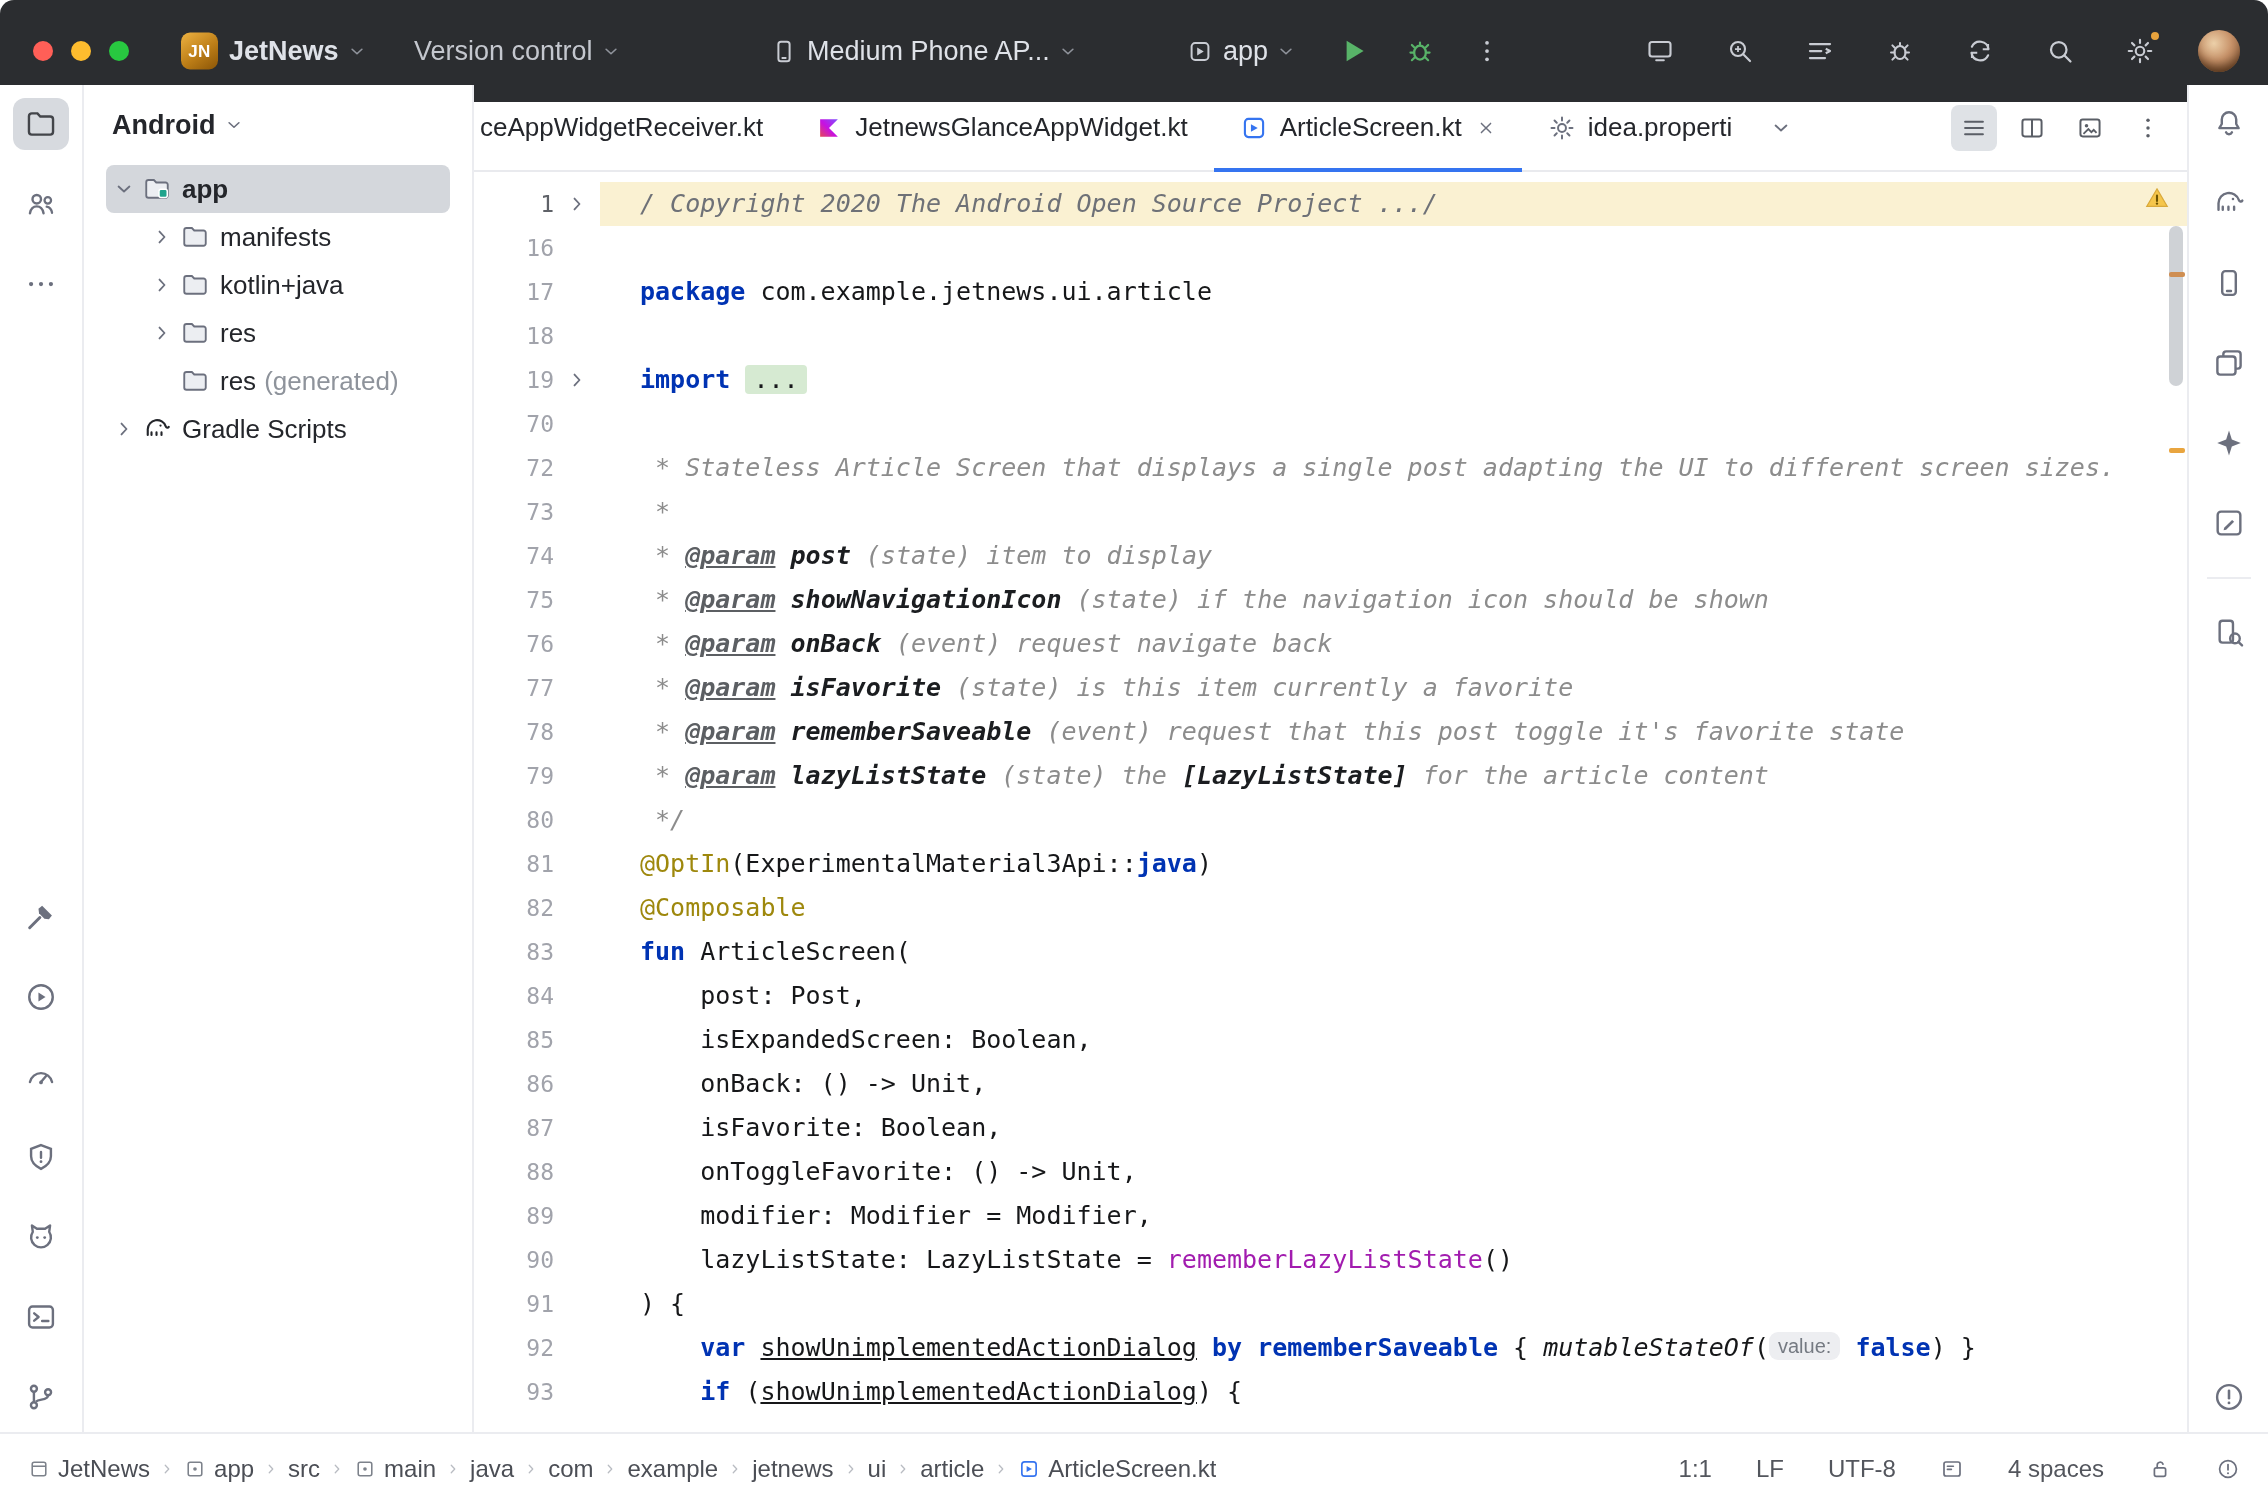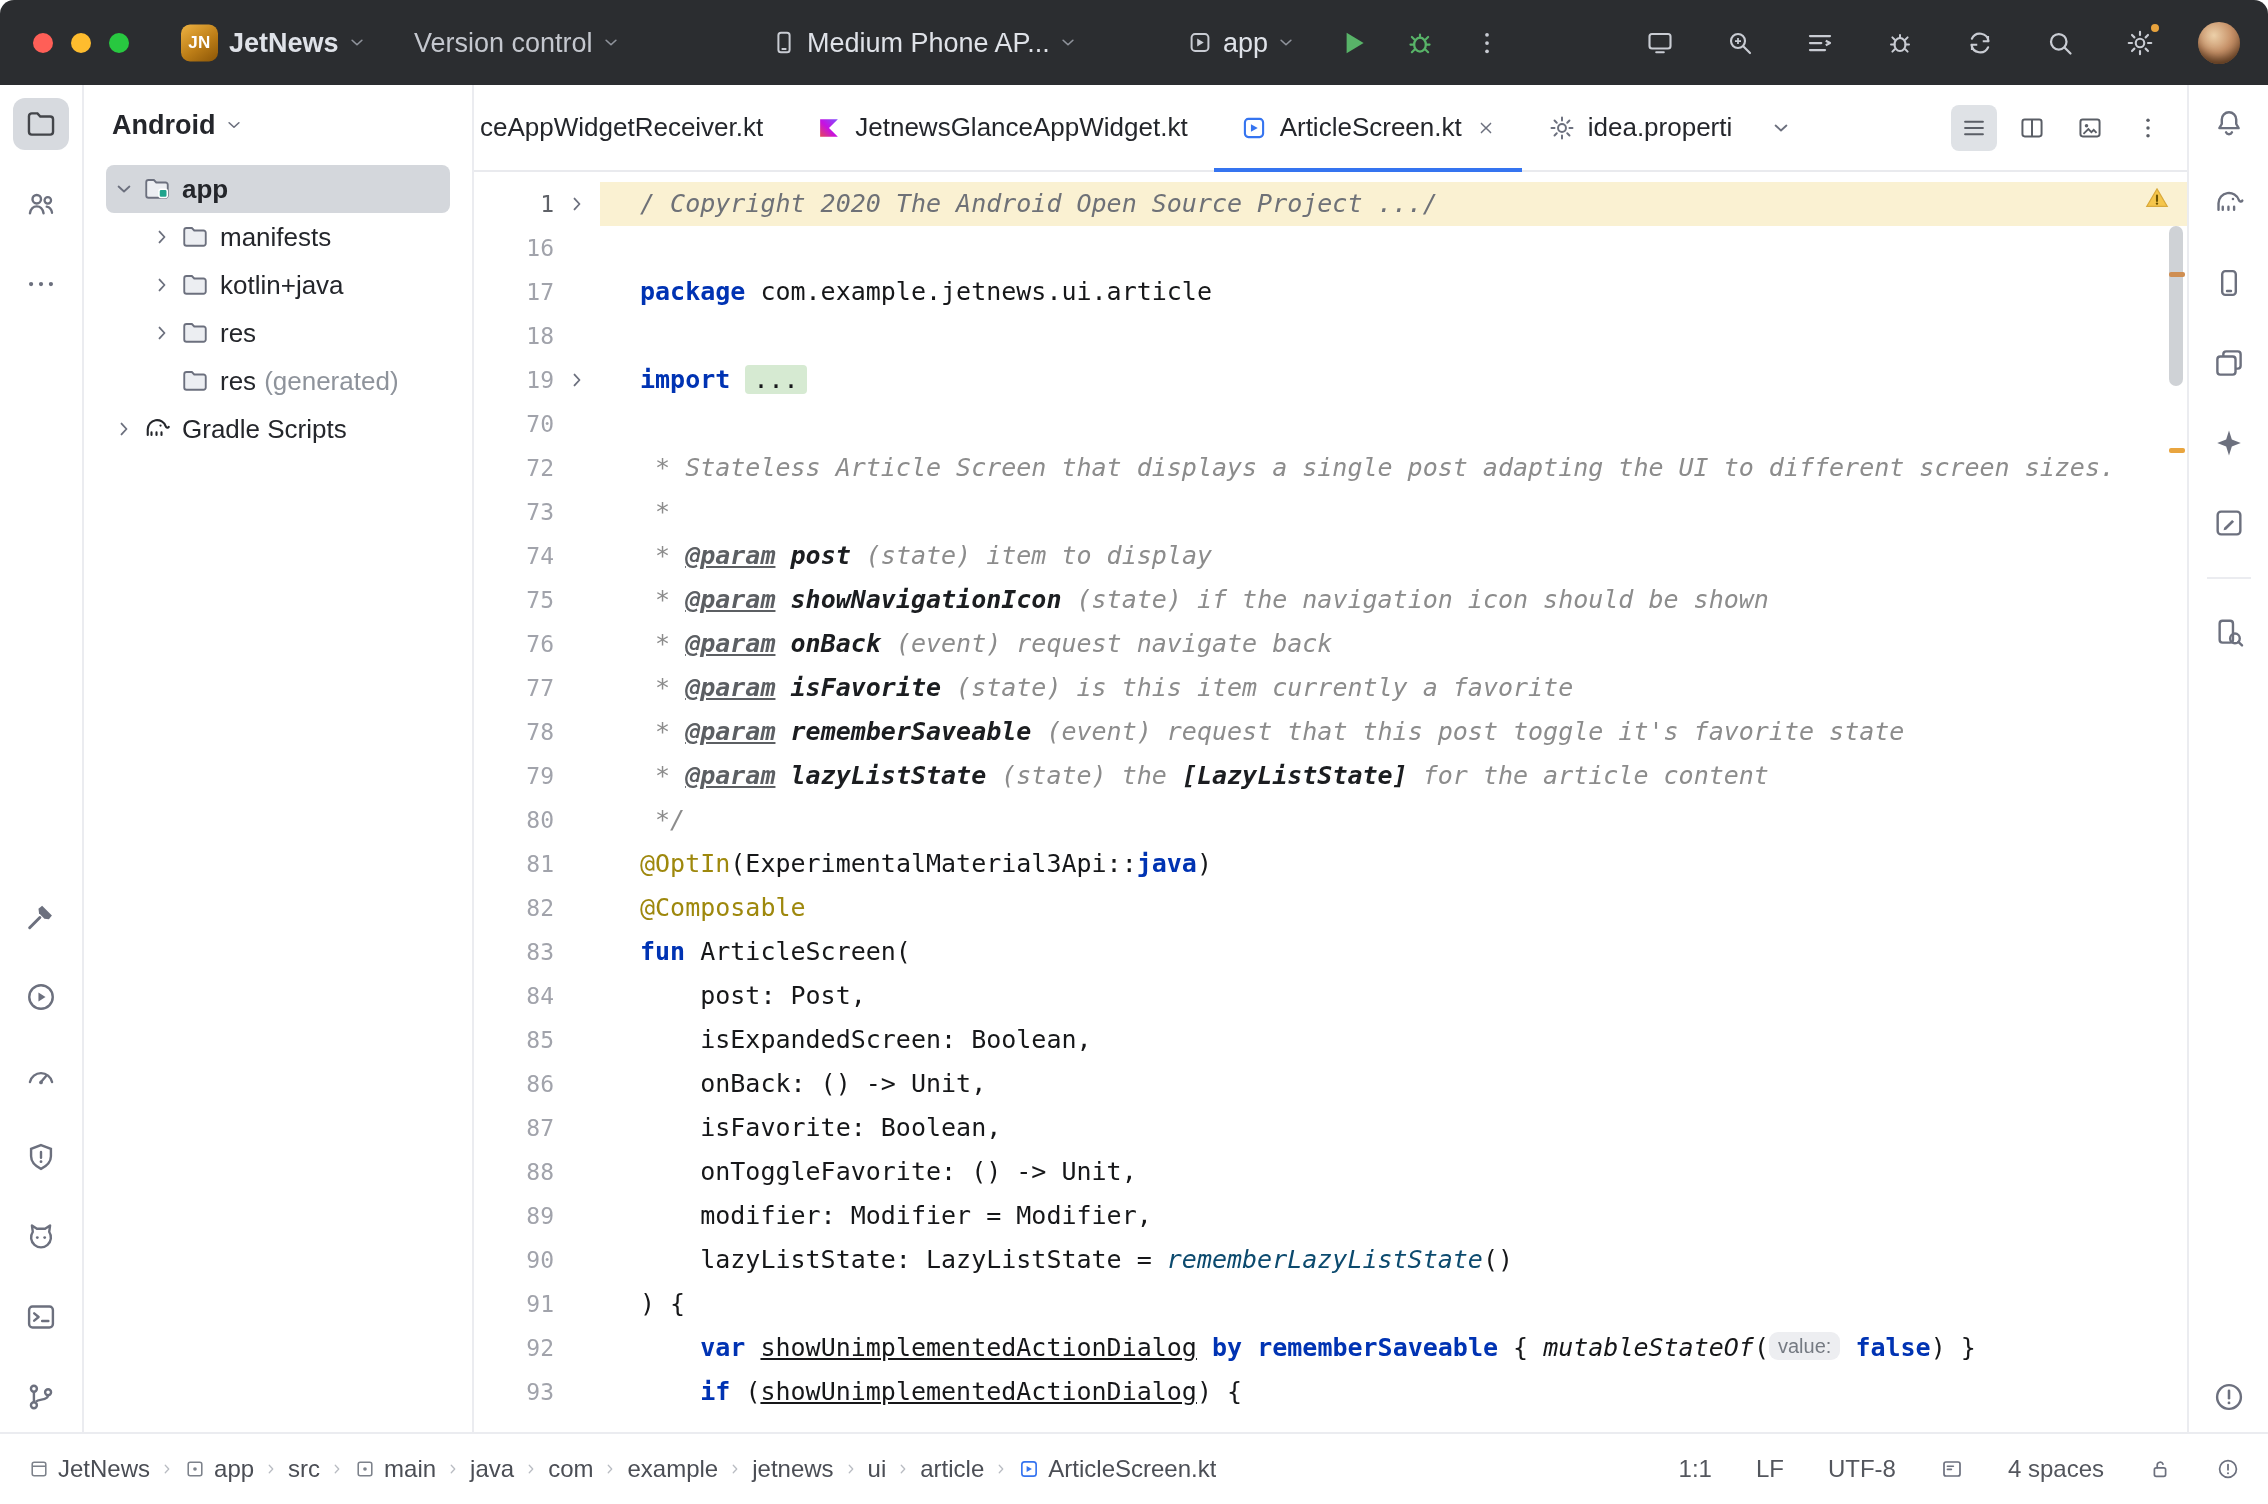--- a/index.html
+++ b/index.html
@@ -4,21 +4,21 @@
 <style>
 *{box-sizing:border-box;margin:0;padding:0}
 html,body{width:2268px;height:1504px}
 body{font-family:"Liberation Sans",sans-serif;background:#fff}
 button{background:none;border:none;font:inherit;color:inherit;cursor:default;padding:0}
 .window{position:relative;width:2268px;height:1504px;background:#fff;overflow:hidden;border-radius:14px 14px 0 0}
 .icw{display:inline-flex;flex:none;align-items:center;justify-content:center}
 .icw svg{width:100%;height:100%;display:block}
 
 
-.titlebar{position:relative;height:85px;background:#2b2d30;color:#dfe2e8}
+.titlebar{position:relative;height:102px;background:#2b2d30;color:#dfe2e8}
 .titlebar>*{position:absolute;top:50%;transform:translateY(-50%)}
 .traffic{left:33px;display:flex;gap:18px}
 .tl{width:20px;height:20px;border-radius:50%}
 .red{background:#ff5f57}.yellow{background:#febc2e}.green{background:#28c840}
 .jn-badge{left:181px;width:37px;height:37px;border-radius:9px;background:linear-gradient(145deg,#eeb242,#bd7e17 55%,#8a5507);display:flex;align-items:center;justify-content:center;font-weight:bold;font-size:17px;color:#fff;letter-spacing:.5px}
 .tb-item{display:flex;align-items:center;gap:9px;font-size:27px;color:#dfe2e8;white-space:nowrap}
 .tb-item .strong{font-weight:600}
 .tb-item.dim{color:#c4c7ce}
 .chv{color:#8f939b}
 .devic{color:#c9ccd3}
@@ -74,21 +74,21 @@
 .line.caret .code-part{background:#faf1d2}
 .tp{color:#161719}
 .tk{color:#0033b3;font-weight:700}
 .tc{color:#8c8c8c;font-style:italic}
 .tct{color:#5c5f63;font-style:italic;font-weight:700;text-decoration:underline}
 .tcb{color:#1b1d20;font-style:italic;font-weight:700}
 .tan{color:#9e880d}
 .tfold{color:#6e7177;font-style:italic}
 .tfg{background:#d6ead2;border-radius:4px;padding:0 8px;color:#17181c}
 .tu{color:#161719;text-decoration:underline}
-.tfc{color:#0c4a6e;font-style:italic}
+.tfc{color:#a21caf;}
 .tfb{color:#0033b3;font-weight:700}
 .tfi{color:#161719;font-style:italic}
 .thint{display:inline-block;font-family:"Liberation Sans",sans-serif;font-size:20px;line-height:28px;background:#edeef1;color:#757a82;border-radius:9px;padding:0 9px;vertical-align:middle;transform:translateY(-3px)}
 .scroll-thumb{position:absolute;right:4px;top:54px;width:14px;height:160px;background:#cfd2d6;border-radius:7px}
 .stripe-mark{position:absolute;right:2px;width:16px;height:5px;border-radius:2px}
 .mark1{top:100px;background:#cf8e52}
 .mark2{top:276px;background:#e9a53f}
 .insp-widget{position:absolute;top:12px;right:16px}
 
 

